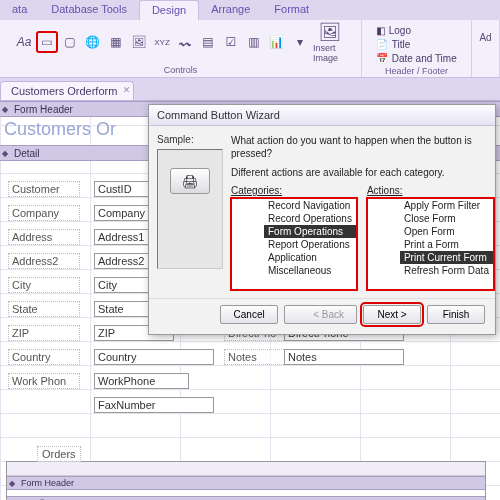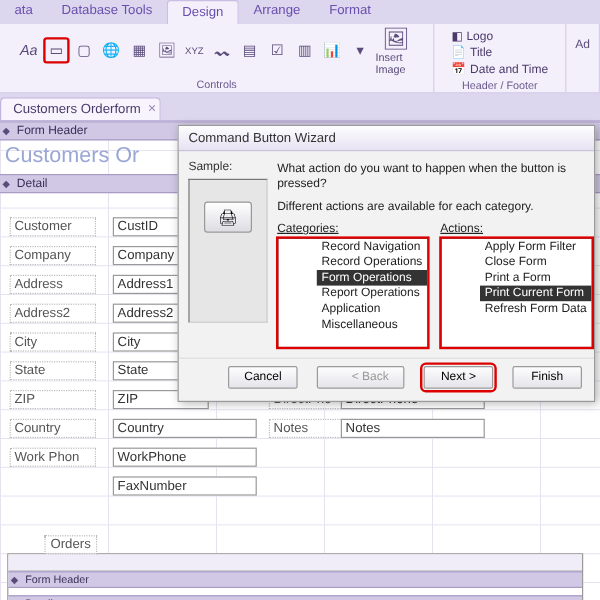--- a/index.html
+++ b/index.html
@@ -61,21 +61,21 @@
   .sample-btn { width: 40px; height: 26px; background: linear-gradient(#fff,#dcdce3); border: 1px solid #999; border-radius: 3px; display: flex; align-items: center; justify-content: center; font-size: 13px; }
   .right { flex: 1; font-size: 10px; color: #222; }
   .right p { margin-bottom: 6px; line-height: 1.3; }
   .lists { display: flex; gap: 10px; margin-top: 4px; }
   .list-col { flex: 1; }
   .list-col .lh { font-size: 10px; margin-bottom: 2px; text-decoration: underline; }
   .listbox { border: 1px inset #999; background: #fff; height: 92px; overflow: hidden; font-size: 10px; }
   .listbox.red { outline: 2px solid #d00; outline-offset: -1px; }
   .li { padding: 1px 4px; white-space: nowrap; overflow: hidden; margin-left: 32px; }
   .li.sel { background: #333; color: #fff; }
-  .dlg-foot { display: flex; justify-content: flex-end; gap: 16px; padding: 6px 10px 10px; border-top: 1px solid #ddd; }
+  .dlg-foot { display: flex; justify-content: flex-end; gap: 6px; padding: 6px 10px 10px; border-top: 1px solid #ddd; }
   .btn { font-size: 10px; padding: 3px 12px; background: linear-gradient(#fdfdfe,#e4e4ea); border: 1px solid #9a9a9a; border-radius: 2px; min-width: 58px; }
   .btn.disabled { color: #999; padding-left: 28px; }
   .btn.red { outline: 2px solid #d00; outline-offset: 1px; }
 </style>
 </head>
 <body>
 
 <div class="ribbon-tabs">
   <div class="ribbon-tab">ata</div>
   <div class="ribbon-tab">Database Tools</div>
@@ -156,21 +156,21 @@
       <div class="fld-box" style="left: 94px; top: 92px; width: 120px;">Address2</div>
       <div class="fld-label" style="left: 8px; top: 116px; width: 72px;">City</div>
       <div class="fld-box" style="left: 94px; top: 116px; width: 120px;">City</div>
       <div class="fld-label" style="left: 8px; top: 140px; width: 72px;">State</div>
       <div class="fld-box" style="left: 94px; top: 140px; width: 120px;">State</div>
       <div class="fld-label" style="left: 8px; top: 164px; width: 72px;">ZIP</div>
       <div class="fld-box" style="left: 94px; top: 164px; width: 80px;">ZIP</div>
       <div class="fld-label" style="left: 8px; top: 188px; width: 72px;">Country</div>
       <div class="fld-box" style="left: 94px; top: 188px; width: 120px;">Country</div>
       <div class="fld-label" style="left: 8px; top: 212px; width: 72px;">Work Phon</div>
-      <div class="fld-box" style="left: 94px; top: 212px; width: 120px;">WorkPhone</div>
+      <div class="fld-box" style="left: 94px; top: 212px; width: 95px;">WorkPhone</div>
       <div class="fld-box" style="left: 94px; top: 236px; width: 120px;">FaxNumber</div>
       <div class="fld-label" style="left: 224px; top: 164px; width: 72px;">DirectPho</div>
       <div class="fld-box" style="left: 284px; top: 164px; width: 120px;">DirectPhone</div>
       <div class="fld-label" style="left: 224px; top: 188px; width: 72px;">Notes</div>
       <div class="fld-box" style="left: 284px; top: 188px; width: 120px;">Notes</div>
       <div class="subform">
         <div class="sf-label">Orders</div>
         <div class="ruler"></div>
         <div class="section-bar">Form Header</div>
         <div style="height:6px"></div>
@@ -203,20 +203,21 @@
               <div class="li">Report Operations</div>
               <div class="li">Application</div>
               <div class="li">Miscellaneous</div>
             </div>
         </div>
         <div class="list-col">
           <div class="lh">Actions:</div>
           <div class="listbox red" id="act-list">
               <div class="li">Apply Form Filter</div>
               <div class="li">Close Form</div>
+              <div class="li">Open Form</div>
               <div class="li">Print a Form</div>
               <div class="li sel">Print Current Form</div>
               <div class="li">Refresh Form Data</div>
             </div>
         </div>
       </div>
     </div>
   </div>
   <div class="dlg-foot">
     <button class="btn">Cancel</button>

